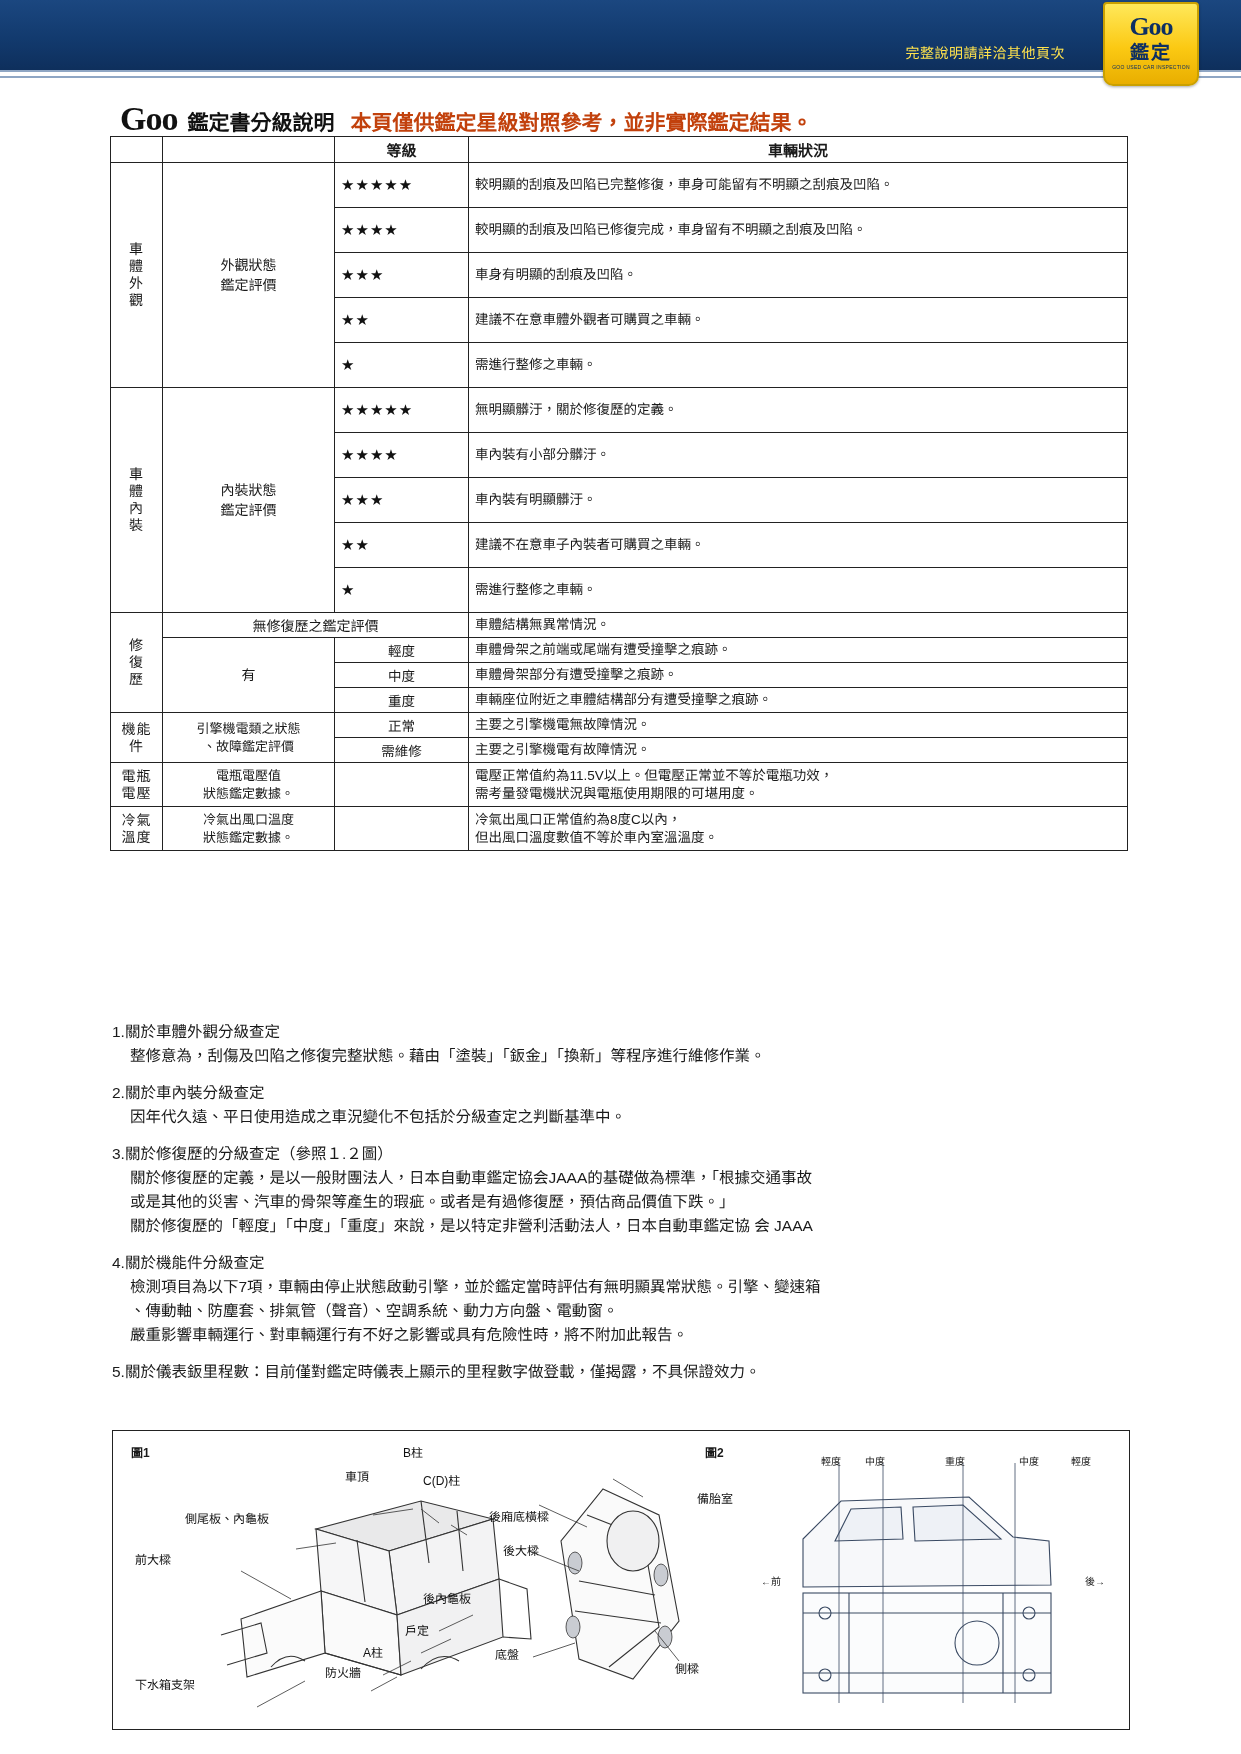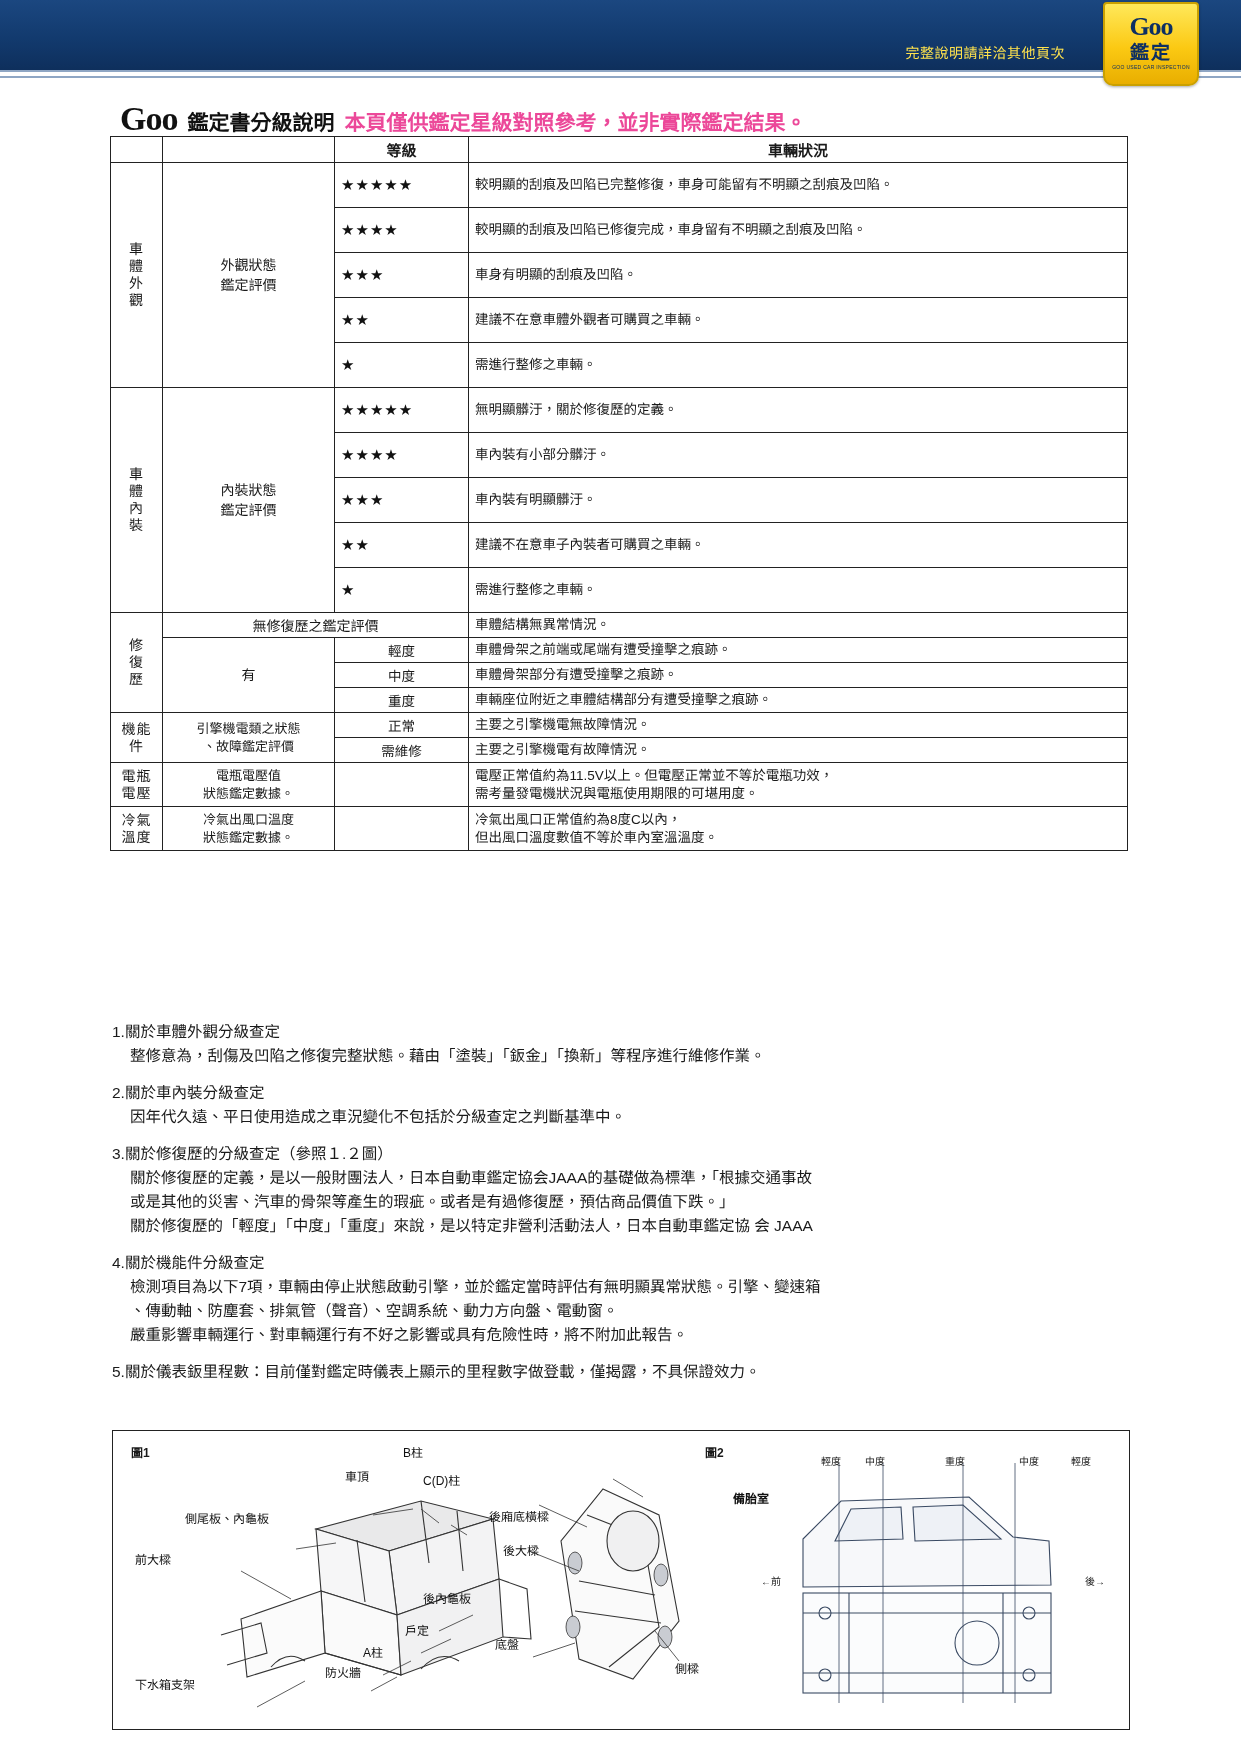--- a/index.html
+++ b/index.html
@@ -93,22 +93,22 @@
     letter-spacing: -1px;
   }
   .title-main {
     font-size: 21px;
     font-weight: bold;
     color: #111;
   }
   .title-sub {
     font-size: 21px;
     font-weight: bold;
-    color: #ec4899;
-    margin-left: 0;
+    color: #c2410c;
+    margin-left: 6px;
   }
 
   
   .grade-table {
     position: absolute;
     top: 136px; left: 110px;
     width: 1018px;
     border-collapse: collapse;
     font-size: 13.5px;
   }
@@ -423,24 +423,24 @@
     </g>
     <g stroke="#333" stroke-width="0.8">
       <line x1="130" y1="8" x2="160" y2="26"></line>
       <line x1="56" y1="34" x2="104" y2="56"></line>
       <line x1="46" y1="80" x2="96" y2="100"></line>
       <line x1="50" y1="186" x2="92" y2="172"></line>
       <line x1="196" y1="190" x2="172" y2="160"></line>
     </g>
   </svg>
 
-  <div class="fig-label" style="left:620px; top:58px;font-weight:bold;">備胎室</div>
+  <div class="fig-label" style="left:584px; top:58px;">備胎室</div>
   <div class="fig-label" style="left:376px; top:76px;">後廂底橫樑</div>
   <div class="fig-label" style="left:390px; top:110px;">後大樑</div>
-  <div class="fig-label" style="left:382px; top:204px;">底盤</div>
+  <div class="fig-label" style="left:382px; top:214px;">底盤</div>
   <div class="fig-label" style="left:562px; top:228px;">側樑</div>
 
   <svg width="350" height="270" viewBox="0 0 350 270" style="position:absolute;left:650px;top:22px;">
     <g fill="none" stroke="#3a4a63" stroke-width="1.1">
       <path d="M40 86 L78 48 L206 44 L250 84 L286 88 L288 132 L40 134 Z" fill="#f7f8fa"></path>
       <path d="M88 56 L138 54 L140 86 L72 88 Z" fill="#eef1f6"></path>
       <path d="M150 54 L200 52 L238 86 L152 88 Z" fill="#eef1f6"></path>
       <rect x="40" y="140" width="248" height="100" fill="#fbfcfd"></rect>
       <line x1="40" y1="160" x2="288" y2="160"></line>
       <line x1="40" y1="220" x2="288" y2="220"></line>

